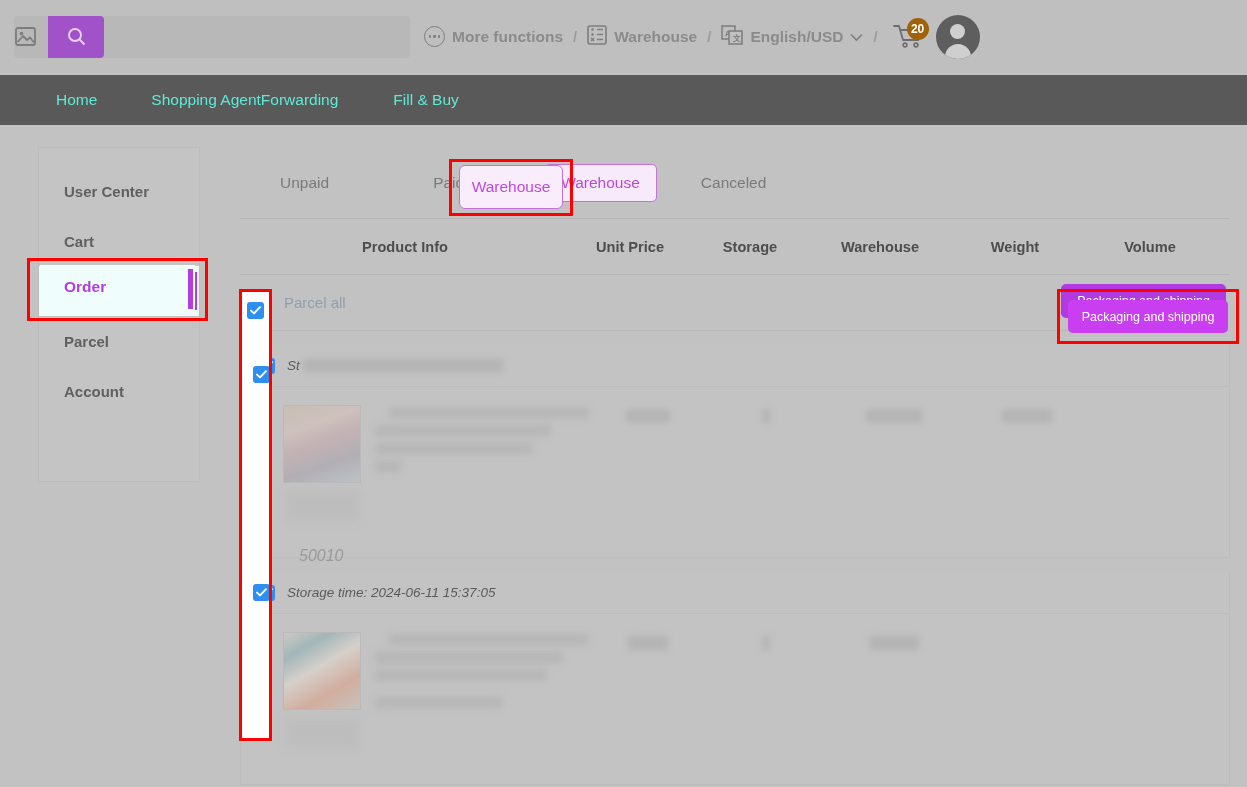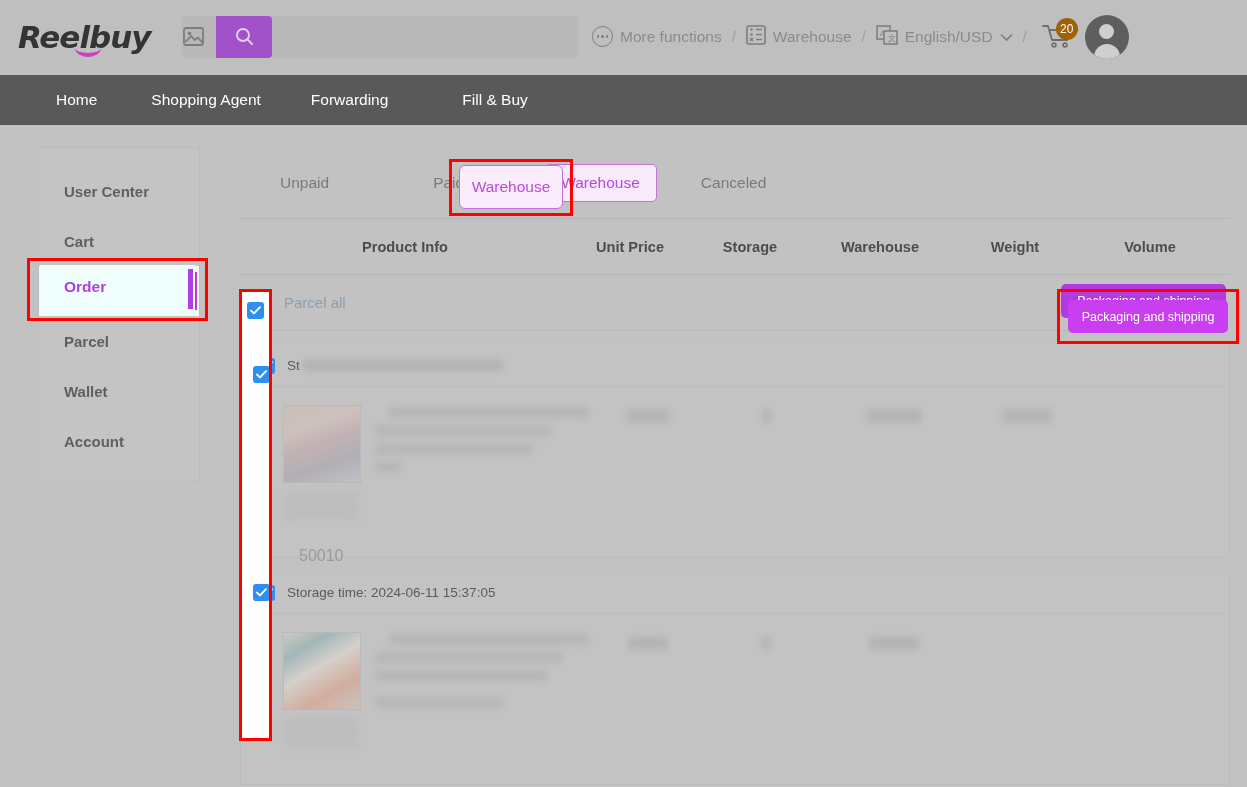--- a/index.html
+++ b/index.html
@@ -50,21 +50,21 @@
   .img-search-icon {
     width:22px; height:20px; margin-right:12px; flex:0 0 auto;
     display:flex; align-items:center; justify-content:center;
   }
   .search-go {
     width:56px; height:42px; background:#a252c8; border-radius:0 4px 4px 0;
     display:flex; align-items:center; justify-content:center; flex:0 0 auto;
   }
   .hdr-right {
     display:flex; align-items:center; margin-left:14px; gap:0px;
-    color:#8b8b8b; font-size:15.5px;
+    color:#8b8b8b; font-size:15.5px;font-weight:bold;
   }
   .hdr-item { display:flex; align-items:center; gap:7px; white-space:nowrap; }
   .hdr-sep { color:#9d9d9d; margin:0 10px; font-size:15px; }
   .icon-circle-dots {
     width:21px; height:21px; border-radius:50%; border:1.6px solid #7e7e7e;
     display:flex; align-items:center; justify-content:center;
   }
   .dot3 { display:flex; gap:2px; }
   .dot3 i { width:2.6px; height:2.6px; border-radius:50%; background:#7e7e7e; display:block; }
   .cart-wrap { position:relative; width:34px; height:30px; margin-left:4px; }
@@ -82,27 +82,27 @@
   .avatar .head { width:15px;height:15px;border-radius:50%;background:#cfcfcf; position:absolute; margin-bottom:20px;}
   .avatar .body { width:26px;height:15px;border-radius:13px 13px 0 0;background:#cfcfcf; }
   .avatar-inner { position:relative; display:flex; flex-direction:column; align-items:center; justify-content:flex-end; height:100%; }
 
   
   .navbar {
     position:absolute; left:0; top:75px; width:1247px; height:50px;
     background:#595959; display:flex; align-items:center;
   }
   .nav-item {
-    color:#ffffff; font-size:15.5px; padding:0 0; margin-left:0;
+    color:#5eead4; font-size:15.5px; padding:0 0; margin-left:0;
     white-space:nowrap;
   }
   .nav-item:nth-child(1){ margin-left:56px; }
   .nav-item:nth-child(2){ margin-left:54px; }
-  .nav-item:nth-child(3){ margin-left:50px; }
-  .nav-item:nth-child(4){ margin-left:74px; }
+  .nav-item:nth-child(3){ }
+  .nav-item:nth-child(4){ margin-left:55px; }
 
   
   .page { position:absolute; left:0; top:125px; width:1247px; height:662px; background:#c2c2c2; }
 
   
   .sidebar {
     position:absolute; left:38px; top:22px; width:162px; height:335px;
     background:#c4c4c4; border:1px solid #bcbcbc;
   }
   .side-item {
@@ -164,21 +164,21 @@
   .chk svg { display:block; }
   .selectall-label { margin-left:14px; color:#8e9fb1; font-size:15px; }
   .pkg-btn {
     position:absolute; right:4px; top:9px;
     background:#b13ae0; color:#ffffff; border:0; border-radius:5px;
     font-size:12.5px; padding:10px 16px; font-family:"Liberation Sans", sans-serif;
     cursor:pointer; white-space:nowrap;
   }
 
   
-  .order-group { border:1px solid #bcbcbc; border-top:0; margin-top:14px; background:#c3c3c3; }
+  .order-group { border:1px solid #bcbcbc; border-top:0; margin-top:14px; background:#c3c3c3;font-style:italic; }
   .order-group:first-of-type { margin-top:12px; }
   .grp-head {
     height:42px; display:flex; align-items:center;
     border-bottom:1px solid #bcbcbc; padding-left:10px;
   }
   .grp-head .chk { margin-left:8px; }
   .grp-title { margin-left:12px; font-size:13.5px; color:#5b5b5b; white-space:nowrap; }
   .blur-pill {
     display:inline-block; height:13px; background:#b4b4b4; border-radius:2px;
     filter:blur(3px); vertical-align:middle; margin-left:3px;
@@ -256,24 +256,20 @@
     display:flex; align-items:center; justify-content:center;
   }
 </style>
 </head>
 <body>
 
 <div id="scene">
 
   <div class="header">
 
-    <div class="logo">
-      <span class="logo-text">Reelbuy</span>
-      <span class="logo-smile"></span>
-    </div>
 
     <div class="searchbar">
       <span class="img-search-icon">
         <svg width="21" height="19" viewBox="0 0 21 19">
           <rect x="1" y="1" width="19" height="17" rx="2" fill="none" stroke="#7d7d7d" stroke-width="1.8"></rect>
           <circle cx="6.5" cy="6.5" r="1.8" fill="#7d7d7d"></circle>
           <path d="M2.5 15 L8 9 L12 13 L15 10.5 L19 15.5" fill="none" stroke="#7d7d7d" stroke-width="1.8" stroke-linejoin="round"></path>
         </svg>
       </span>
       <span class="search-go">
@@ -361,21 +357,20 @@
     <div class="nav-item">Fill &amp; Buy</div>
   </div>
 
   <div class="page">
 
     <div class="sidebar">
       <div class="side-item spacer-top">User Center</div>
       <div class="side-item">Cart</div>
       <div class="side-item active">Order</div>
       <div class="side-item">Parcel</div>
-      <div class="side-item">Wallet</div>
       <div class="side-item">Account</div>
     </div>
 
     <div class="main">
 
       <div class="tabs">
         <div class="tab">Unpaid</div>
         <div class="tab">Paid</div>
         <div class="tab active">Warehouse</div>
         <div class="tab">Canceled</div>

